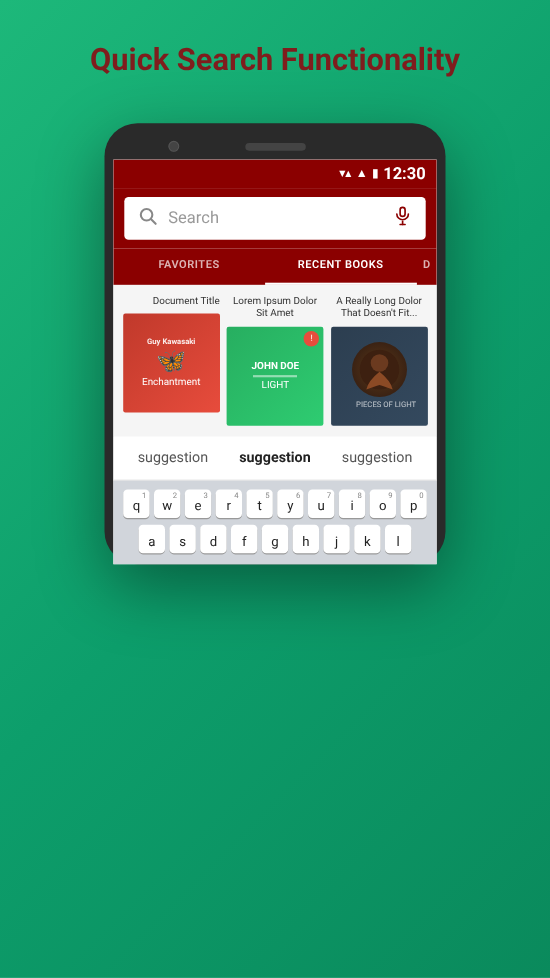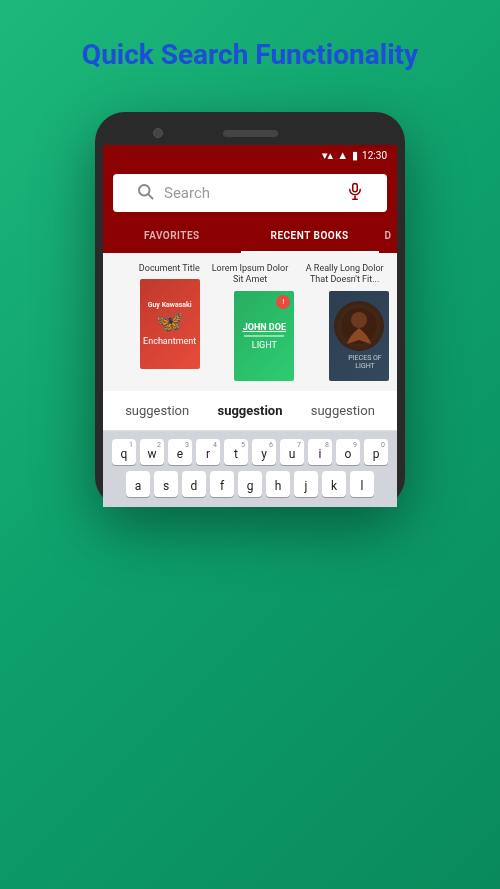--- a/index.html
+++ b/index.html
@@ -13,21 +13,21 @@
       flex-direction: column;
       align-items: center;
     }
 
     .header-text {
       text-align: center;
       padding: 38px 30px 16px;
     }
 
     .main-title {
-      color: #1d4ed8;
+      color: #7f1d1d;
       font-size: 28px;
       font-weight: 700;
       margin-bottom: 14px;
       line-height: 1.2;
     }
 
     .sub-title {
       color: rgba(255,255,255,0.92);
       font-size: 15px;
       line-height: 1.55;
@@ -82,39 +82,39 @@
 
     .status-icons {
       display: flex;
       align-items: center;
       gap: 4px;
     }
 
     .wifi-icon { color: #fff; font-size: 11px; }
     .signal-icon { color: #fff; font-size: 11px; }
     .battery-icon { color: #fff; font-size: 11px; }
-    .time-text { color: #fff; font-size: 10px; font-weight: 400; }
+    .time-text { color: #fff; font-size: 15px; font-weight: 700; }
 
     
     .app-screen {
       background: #fff;
       overflow: hidden;
     }
 
     .app-toolbar {
       background: #8b0000;
       padding: 8px 10px;
     }
 
     .search-bar {
       background: #fff;
       border-radius: 4px;
       display: flex;
       align-items: center;
-      padding: 8px 23px;
+      padding: 8px 12px;
       gap: 10px;
     }
 
     .search-icon-svg {
       color: #888;
       font-size: 18px;
     }
 
     .search-input-display {
       flex: 1;
@@ -171,21 +171,21 @@
 
     .book-title-text {
       font-size: 9px;
       color: #333;
       text-align: center;
       margin-bottom: 5px;
       line-height: 1.3;
     }
 
     .book-cover {
-      width: 60px;
+      width: 88px;
       height: 90px;
       border-radius: 2px;
       overflow: hidden;
       position: relative;
     }
 
     .book-cover-1 {
       background: linear-gradient(135deg, #c0392b, #e74c3c);
       display: flex;
       flex-direction: column;
@@ -388,21 +388,21 @@
           <div class="book-author">Guy Kawasaki</div>
           <div class="book-bird">🦋</div>
           <div class="book-name">Enchantment</div>
         </div>
       </div>
 
       <div class="book-item">
         <div class="book-title-text">Lorem Ipsum Dolor Sit Amet</div>
         <div class="book-cover book-cover-2">
           <div class="book-badge">!</div>
-          <div style="font-size:9px;color:#fff;font-weight:700;text-align:center;text-decoration:underline;">JOHN DOE</div>
+          <div style="font-size:9px;color:#fff;font-weight:700;text-align:center;">JOHN DOE</div>
           <div style="width:40px;height:2px;background:rgba(255,255,255,0.5);margin:3px 0;"></div>
           <div class="book-name">LIGHT</div>
         </div>
       </div>
 
       <div class="book-item">
         <div class="book-title-text">A Really Long Dolor That Doesn't Fit...</div>
         <div class="book-cover book-cover-3">
           <div class="book-circle-img">
             <svg width="40" height="40" viewBox="0 0 40 40">

